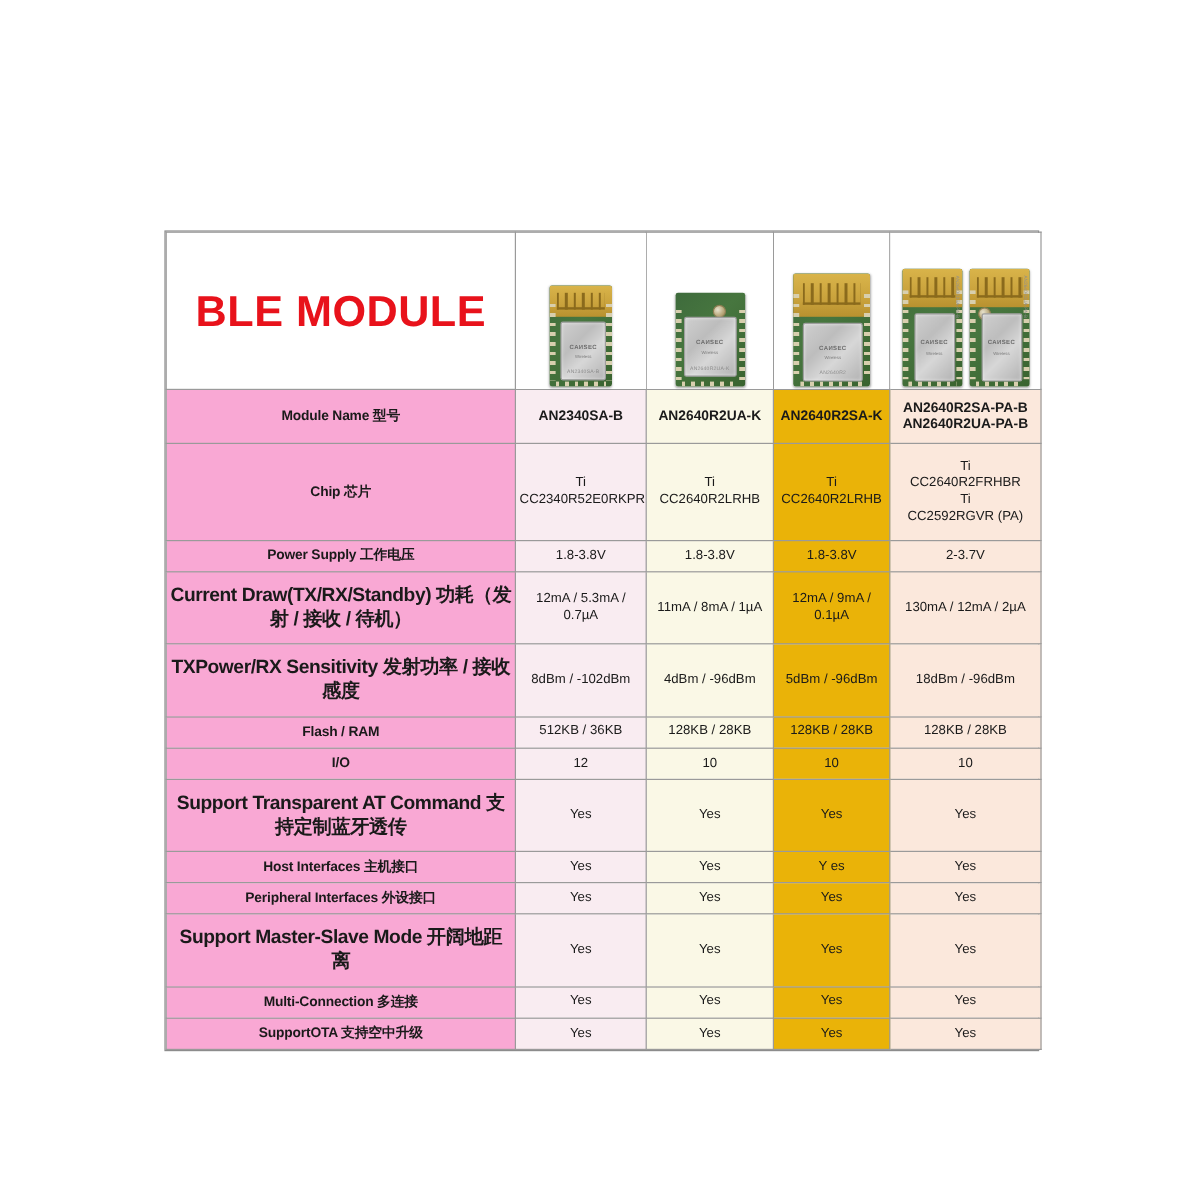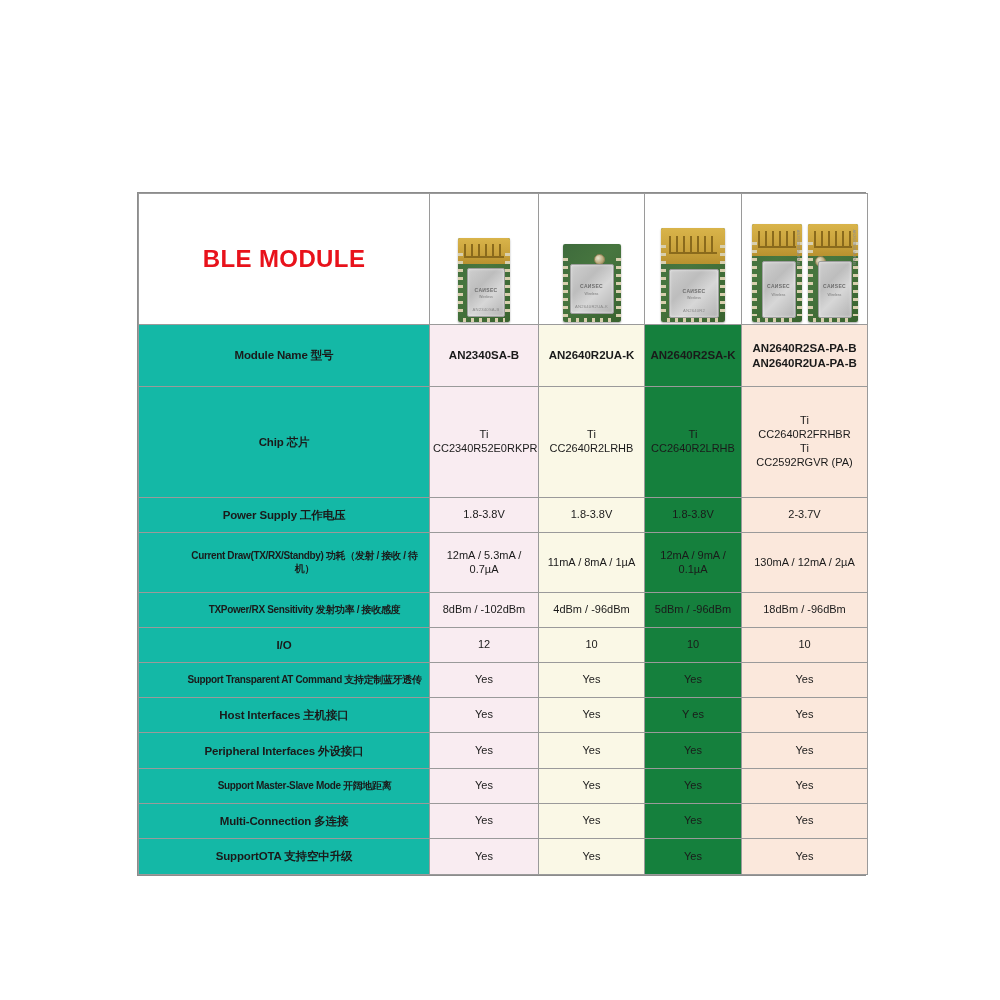--- a/index.html
+++ b/index.html
@@ -34,52 +34,52 @@
     line-height:1.25;
   }
   .c-label{width:291px;}
   .c1{width:109px;}
   .c2{width:106px;}
   .c3{width:97px;}
   .c4{width:126px;}
 
   
   td.label{
-    background:#14b8a6;
+    background:#f9a8d4;
     font-weight:bold;
     font-size:11.5px;
     letter-spacing:-0.15px;
   }
-  td.label.small{font-size:10px;letter-spacing:-0.35px;padding-left:44px;}
+  td.label.small{font-size:16px;letter-spacing:-0.35px;}
 
   
   td.v1{background:#f9ecf1;}
   td.v2{background:#faf8e6;}
-  td.v3{background:#15803d;}
+  td.v3{background:#eab308;}
   td.v4{background:#fbe8dc;}
   td.val{font-size:11px;}
   td.val.hdr{font-weight:bold;font-size:11.5px;}
 
   
   td.photocell{
     background:#ffffff;
     padding:0;
     position:relative;
     height:126px;
     overflow:visible;
   }
   td.titlecell{
     background:#ffffff;
     text-align:left;
     padding-left:44px;
   }
   .ble-title{
     color:#e8121b;
     font-weight:bold;
-    font-size:24px;
+    font-size:36px;
     letter-spacing:0.4px;
     font-family:"Liberation Sans","DejaVu Sans",sans-serif;
   }
 
   
   .mods{
     position:absolute;
     left:0;right:0;bottom:2px;
     display:flex;
     justify-content:center;
@@ -298,20 +298,27 @@
             <td class="val v4">130mA / 12mA / 2µA</td>
           </tr>
           <tr>
             <td class="label small">TXPower/RX Sensitivity  发射功率 / 接收感度</td>
             <td class="val v1">8dBm / -102dBm</td>
             <td class="val v2">4dBm / -96dBm</td>
             <td class="val v3">5dBm / -96dBm</td>
             <td class="val v4">18dBm / -96dBm</td>
           </tr>
           <tr>
+            <td class="label">Flash / RAM</td>
+            <td class="val v1">512KB / 36KB</td>
+            <td class="val v2">128KB / 28KB</td>
+            <td class="val v3">128KB / 28KB</td>
+            <td class="val v4">128KB / 28KB</td>
+          </tr>
+          <tr>
             <td class="label">I/O</td>
             <td class="val v1">12</td>
             <td class="val v2">10</td>
             <td class="val v3">10</td>
             <td class="val v4">10</td>
           </tr>
           <tr>
             <td class="label small">Support Transparent AT Command  支持定制蓝牙透传</td>
             <td class="val v1">Yes</td>
             <td class="val v2">Yes</td>

